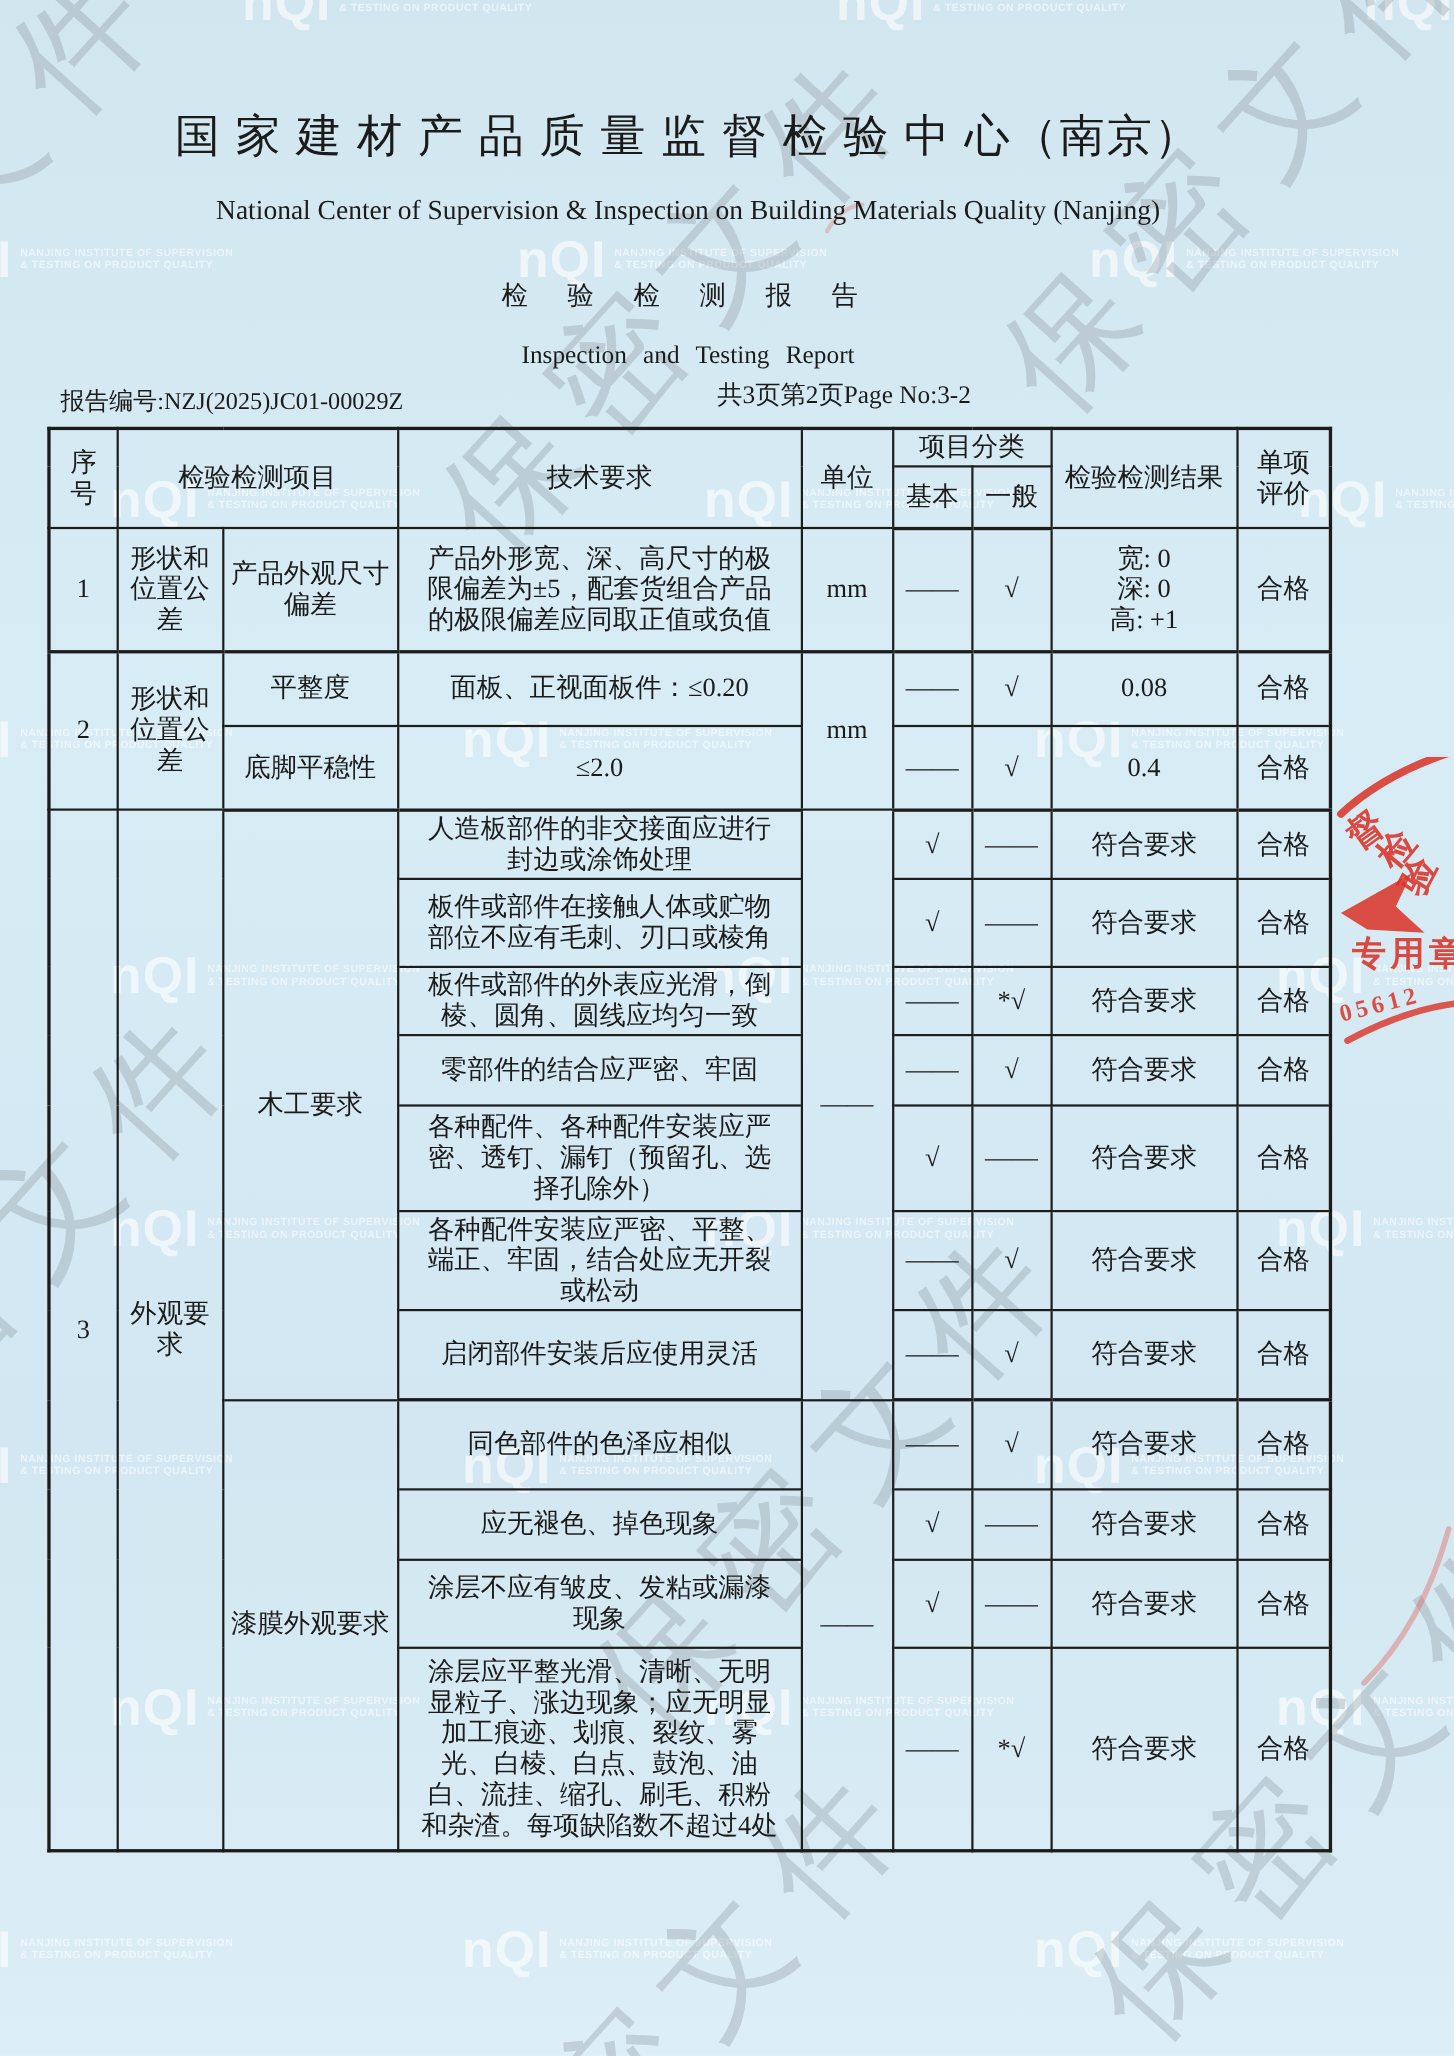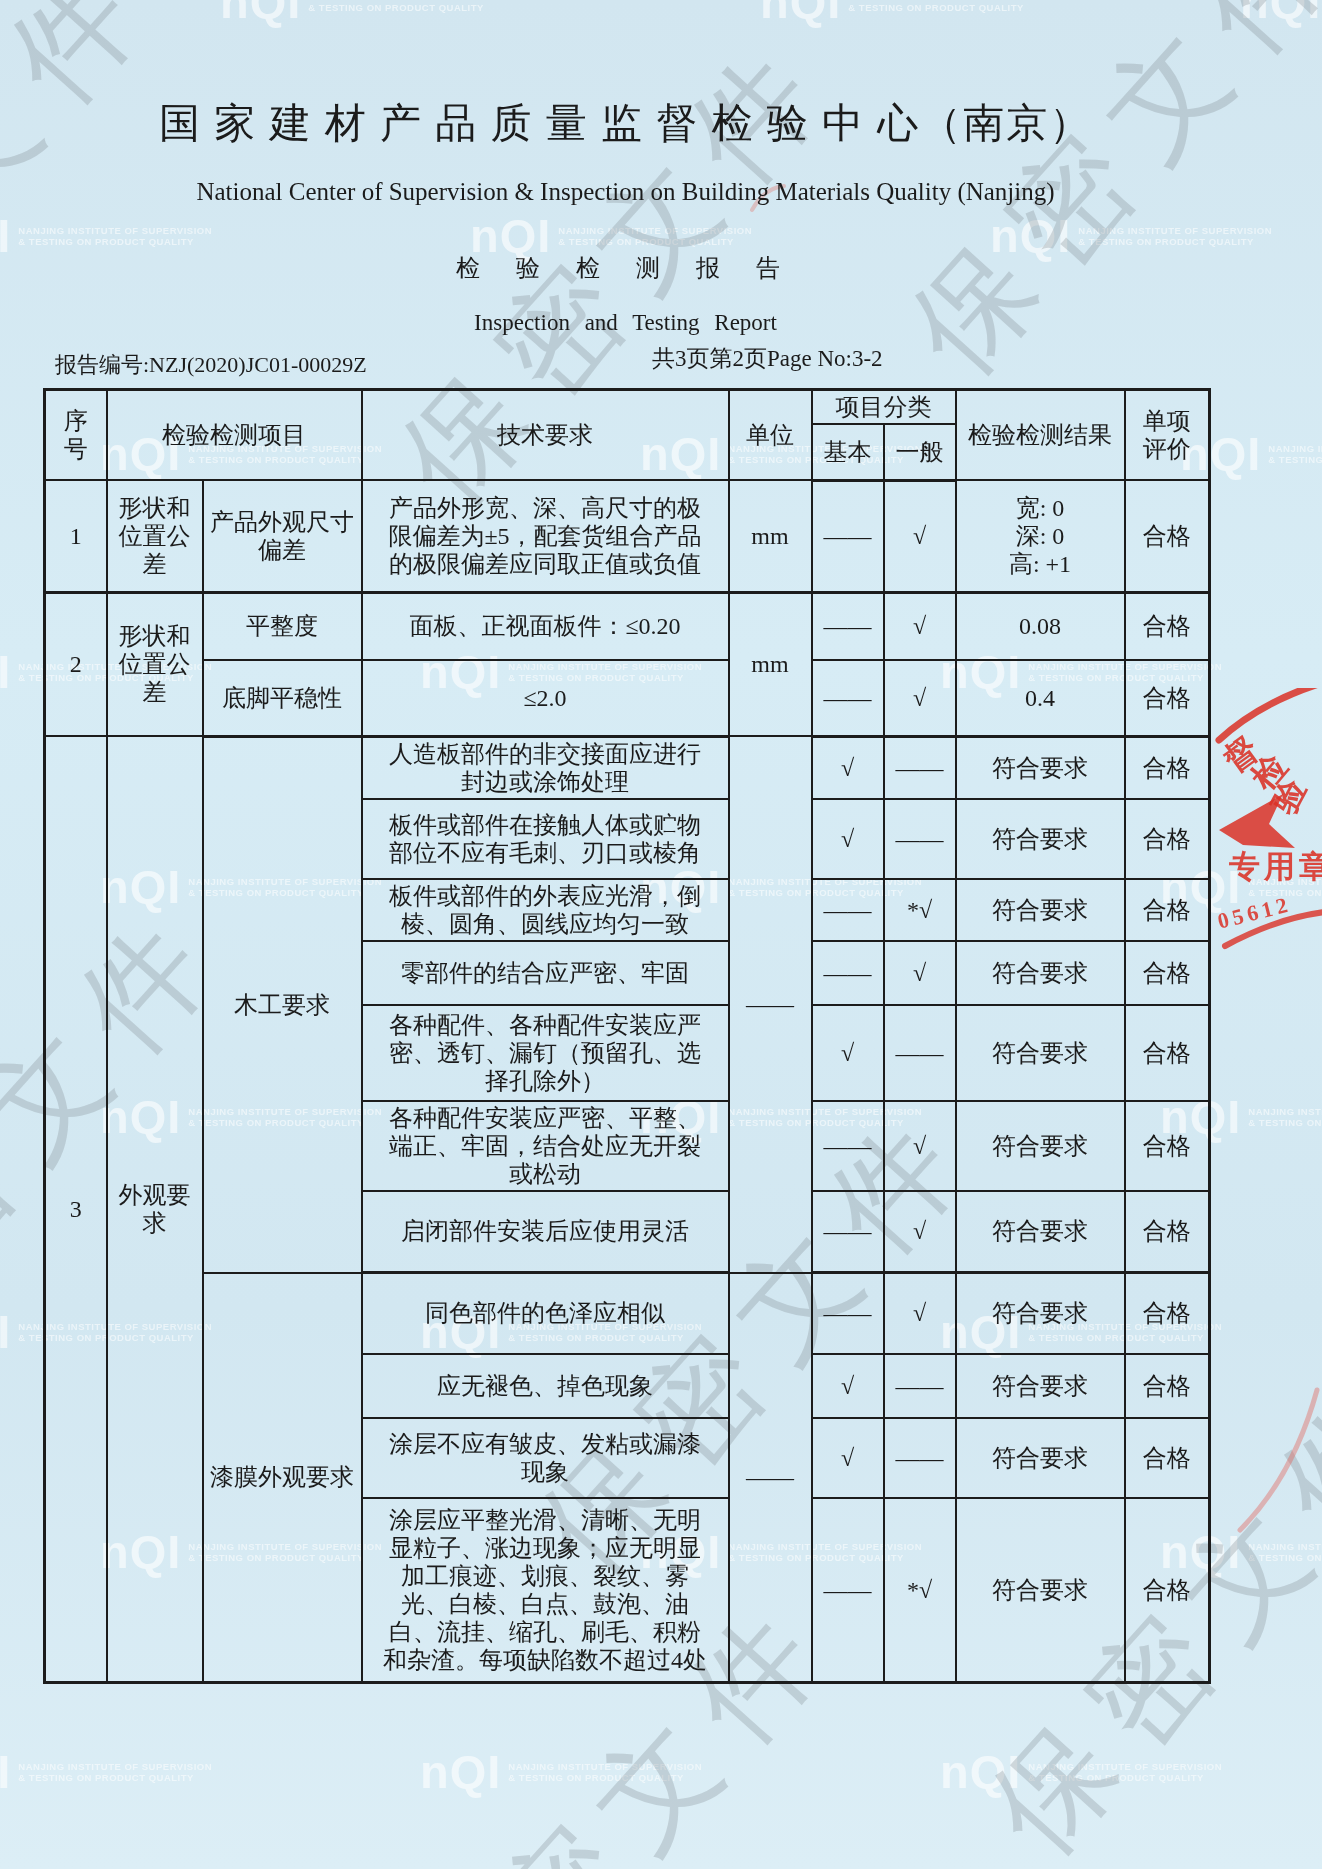--- a/index.html
+++ b/index.html
@@ -208,21 +208,21 @@
     <div class="wm-conf" style="left: -280px; top: 1060px;">保密文件</div>
     <div class="wm-conf" style="left: 470px; top: 1260px;">保密文件</div>
     <div class="wm-conf" style="left: 330px; top: 1750px;">保密文件</div>
     <div class="wm-conf" style="left: 920px; top: 1540px;">保密文件</div>
   </div>
 
 <div class="hdr" id="title-cn">国 家 建 材 产 品 质 量 监 督 检 验 中 心（南京）</div>
 <div class="hdr" id="title-en">National Center of Supervision &amp; Inspection on Building Materials Quality (Nanjing)</div>
 <div class="hdr" id="report-title-cn">检 验 检 测 报 告</div>
 <div class="hdr" id="report-title-en">Inspection and Testing Report</div>
-<div id="report-no">报告编号:NZJ(2020)JC01-00029Z</div>
+<div id="report-no">报告编号:NZJ(2025)JC01-00029Z</div>
 <div id="page-no">共3页第2页Page No:3-2</div>
 
 <table>
   <colgroup>
     <col style="width:62px">
       <col style="width:96px">
       <col style="width:159px">
     <col style="width:367px">
       <col style="width:83px">
       <col style="width:72px">

